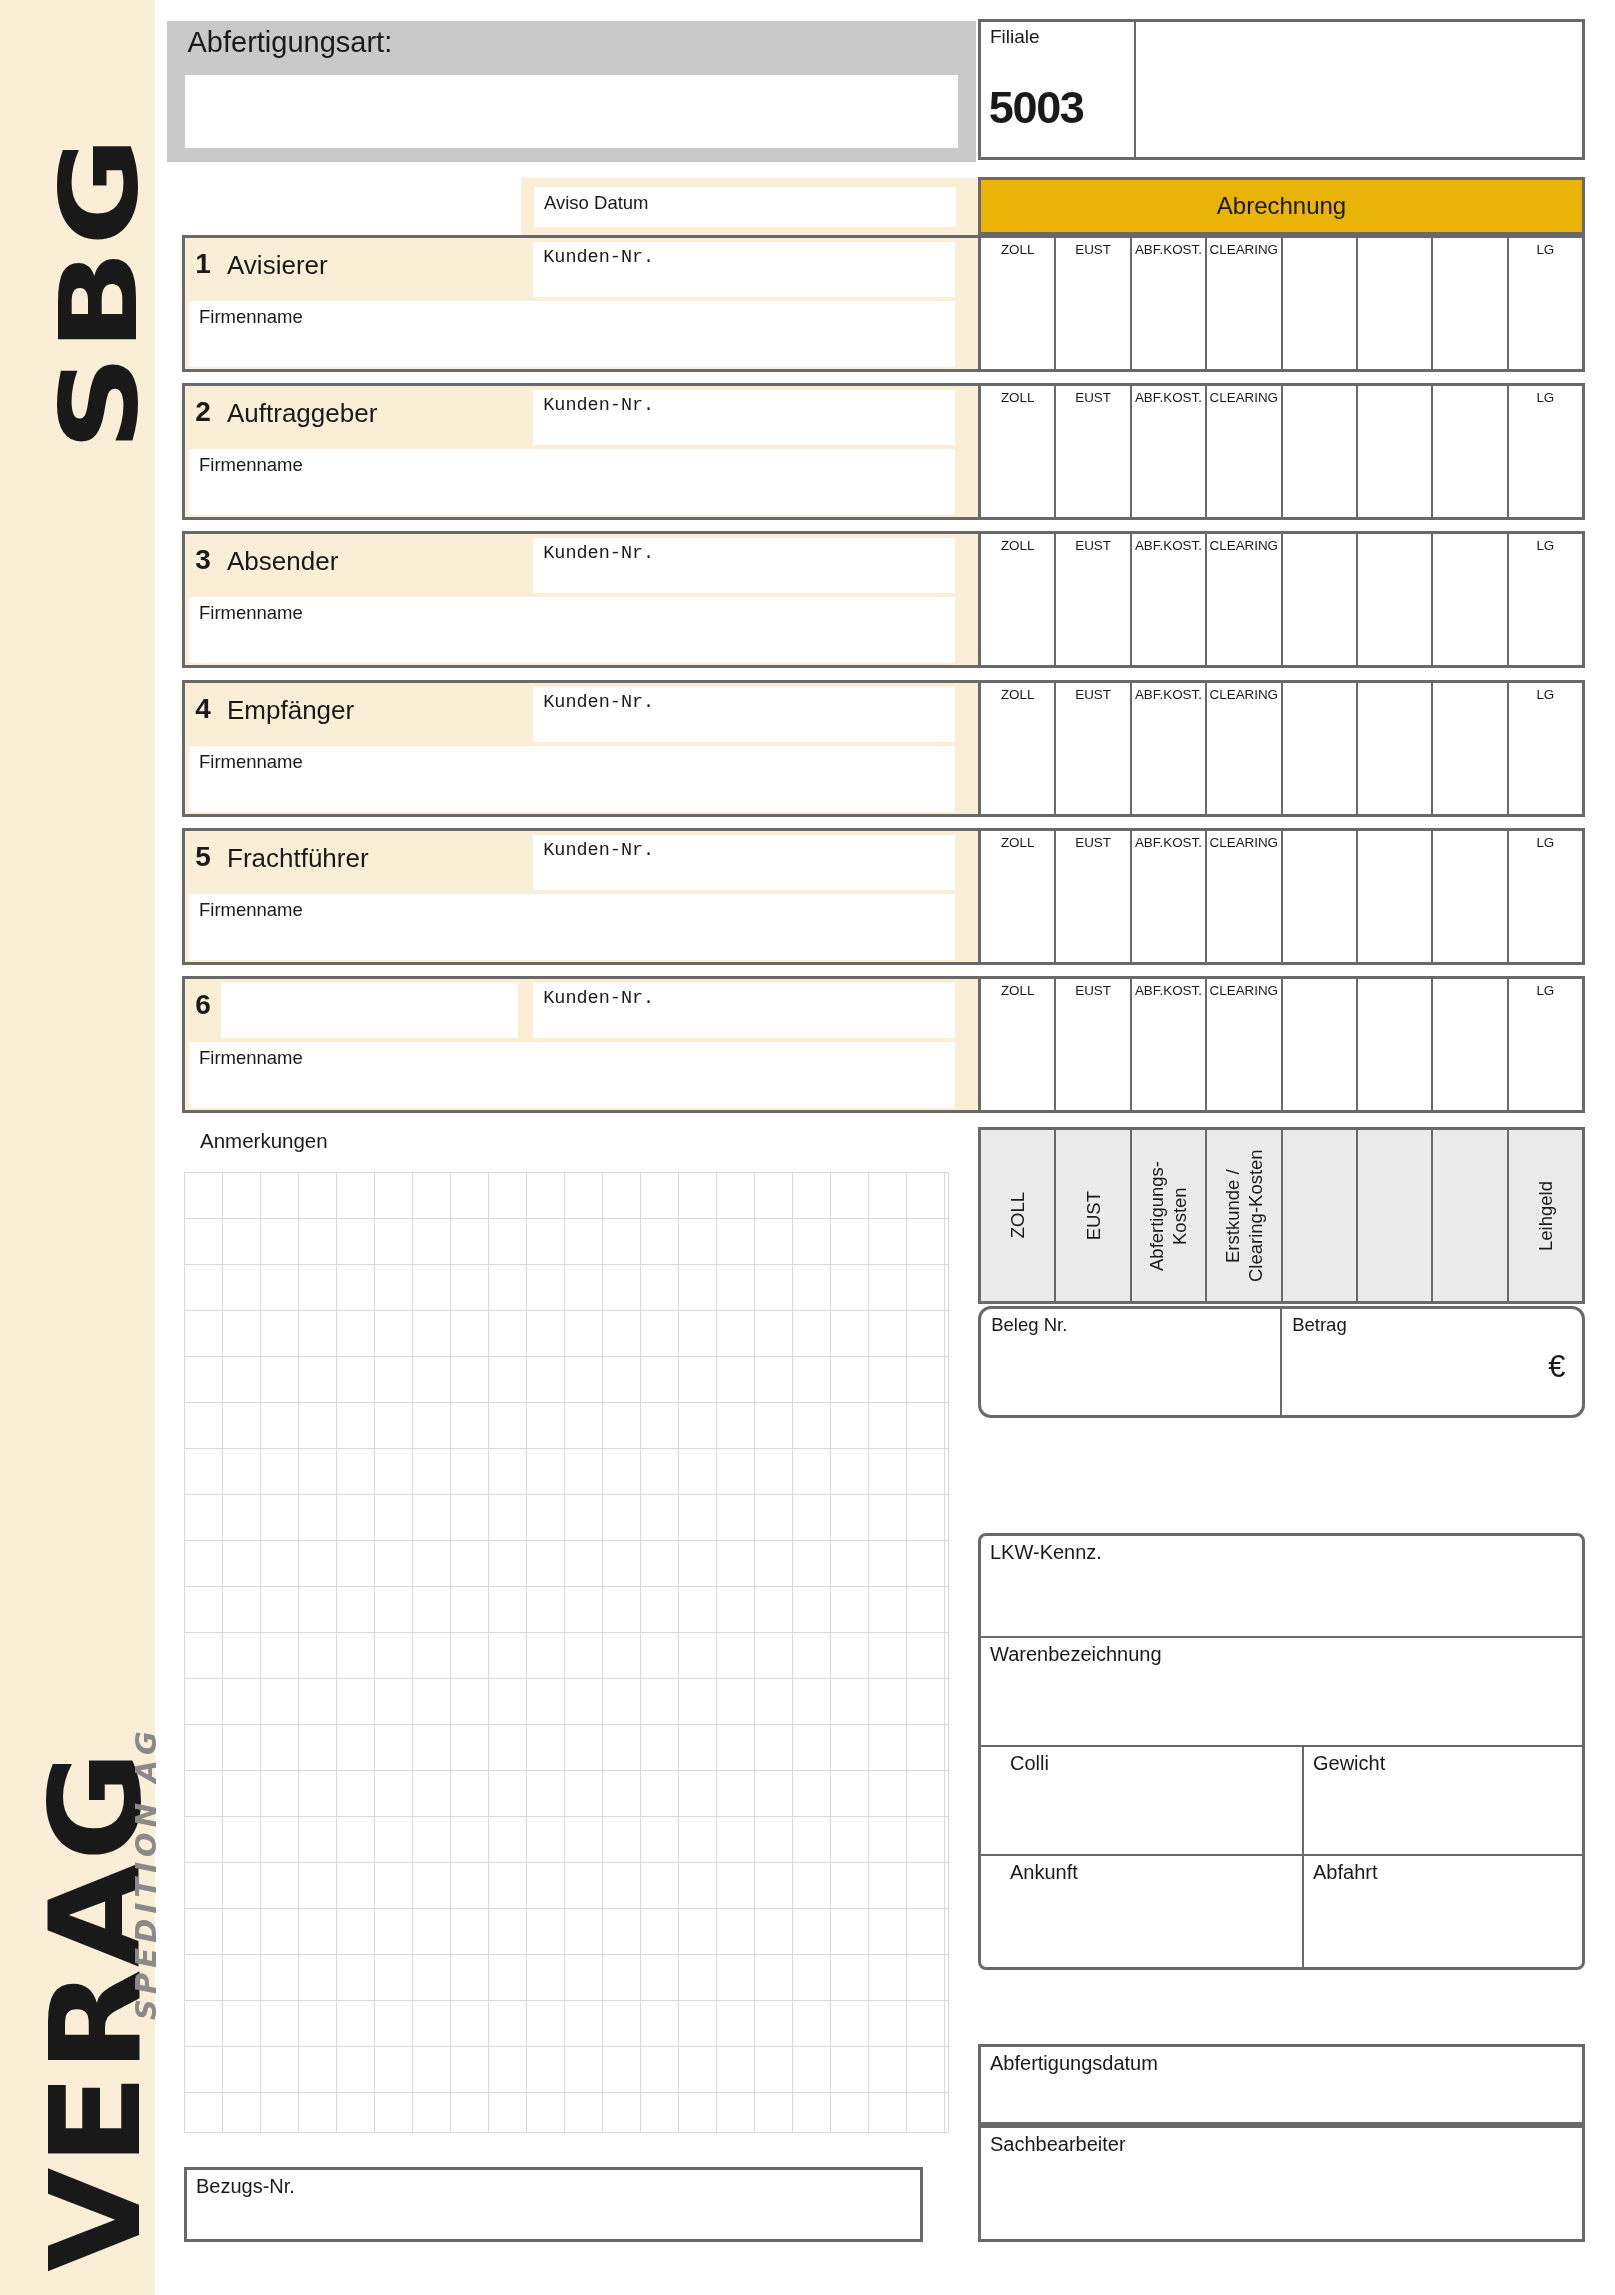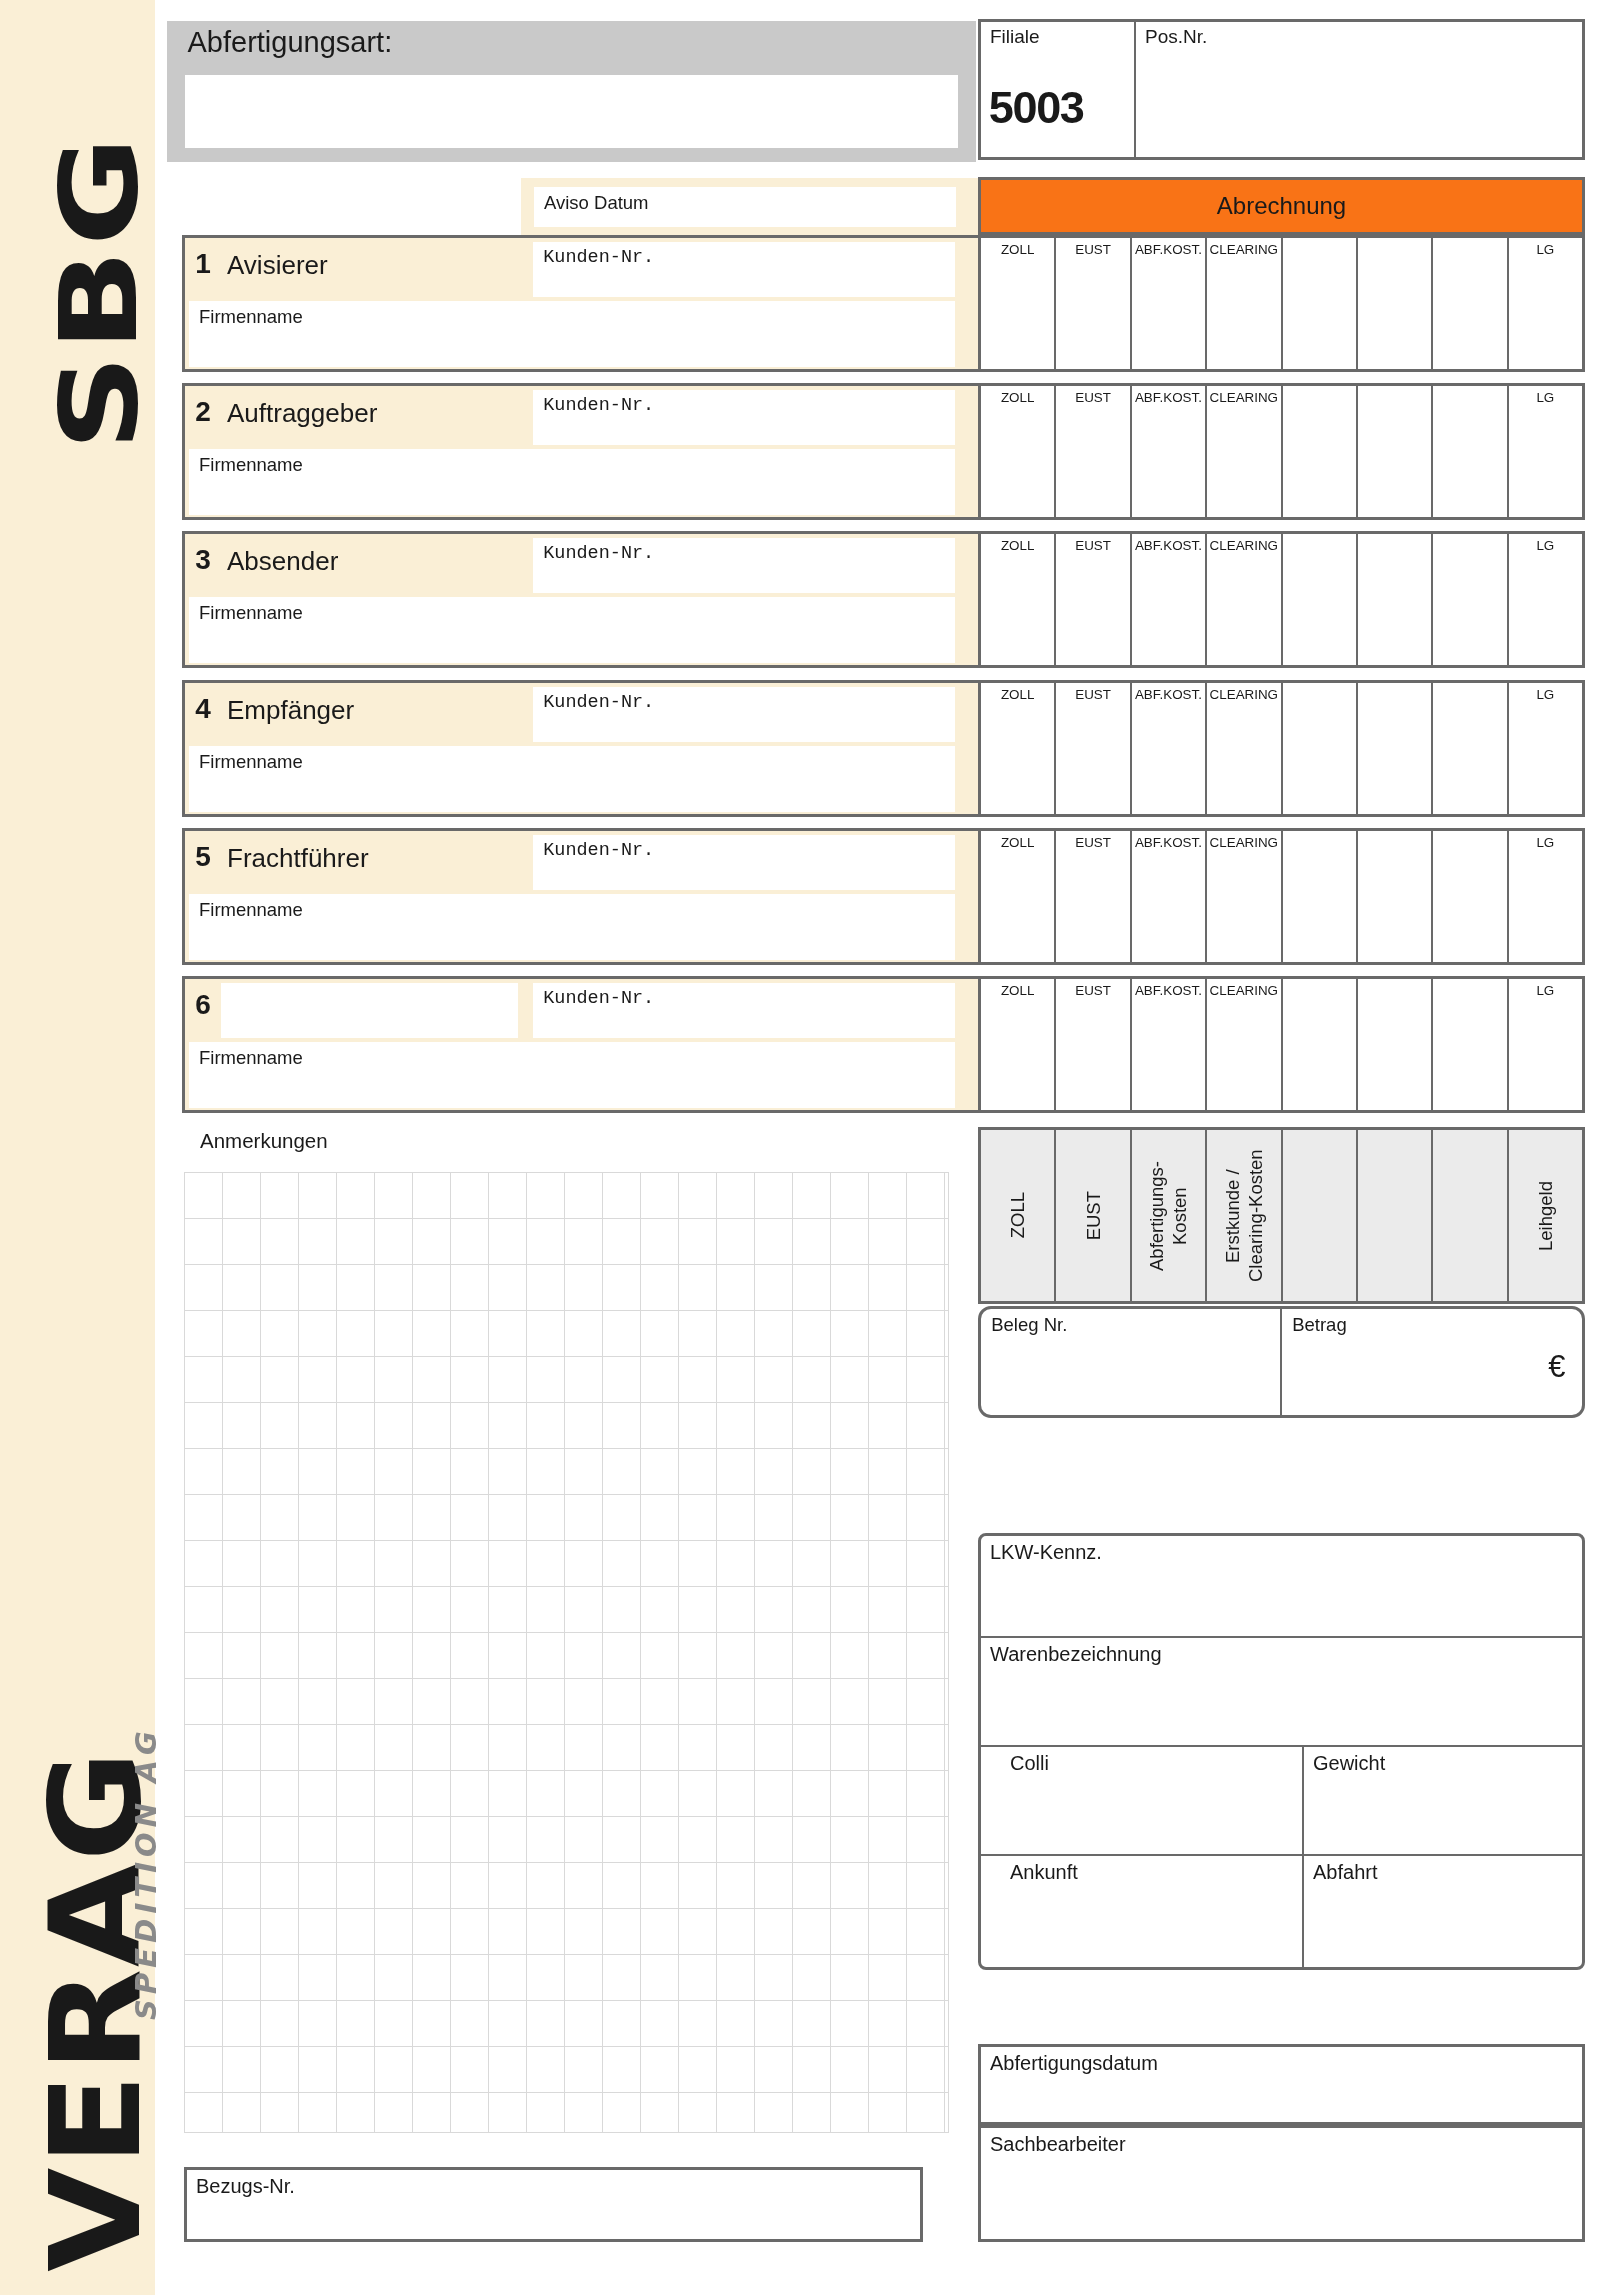--- a/index.html
+++ b/index.html
@@ -33,21 +33,21 @@
   
   .section{position:absolute;left:182px;width:799px;height:137px;background:#FAEFD6;
            box-sizing:border-box;border:3.2px solid #696969;}
   .sec-num{position:absolute;left:10.2px;top:10.2px;font-size:28px;font-weight:bold;}
   .sec-name{position:absolute;left:42px;top:12px;font-size:26px;}
   .wfield{position:absolute;background:#fff;}
   .kunden{left:348px;top:3.8px;width:422px;height:55px;font-family:Liberation Mono, monospace;}
   .firmen{left:3.8px;top:63px;width:766px;height:66px;}
   .sec6-blank{left:36px;top:3.8px;width:297px;height:55px;}
   
-  .ab-header{left:978px;top:177px;width:607px;height:58px;background:#f97316;
+  .ab-header{left:978px;top:177px;width:607px;height:58px;background:#eab308;
              display:flex;align-items:center;justify-content:center;font-size:24px;}
   .ab-row{left:978px;width:607px;height:137px;display:flex;}
   .ab-cell{flex:1;border-right:2.6px solid #696969;text-align:center;font-size:13.4px;
            padding-top:3.8px;box-sizing:border-box;}
   .ab-cell:last-child{border-right:none;}
   .rot-band{left:978px;top:1127px;width:607px;height:177px;display:flex;background:#EBEBEB;}
   .rot-cell{flex:1;border-right:2.6px solid #696969;display:flex;align-items:center;
             justify-content:center;box-sizing:border-box;background:#EBEBEB;}
   .rot-cell:last-child{border-right:none;}
   .rot-text{writing-mode:vertical-rl;transform:rotate(180deg);font-size:18.5px;line-height:23px;
@@ -89,23 +89,20 @@
   <div class="band">
     <div class="band-label">Abfertigungsart:</div>
     <div class="band-input"></div>
   </div>
 
   <div class="box filiale-box">
     <div class="filiale-cell">
       <div class="cell-label">Filiale</div>
       <div class="filiale-value">5003</div>
     </div>
-    <div class="posnr-cell">
-      <div class="cell-label">Pos.Nr.</div>
-    </div>
   </div>
 
   <div class="aviso-wrap">
     <div class="aviso-field">
       <div class="flabel">Aviso Datum</div>
     </div>
   </div>
 
   <div class="section" style="top:235px">
     <div class="sec-num">1</div>

